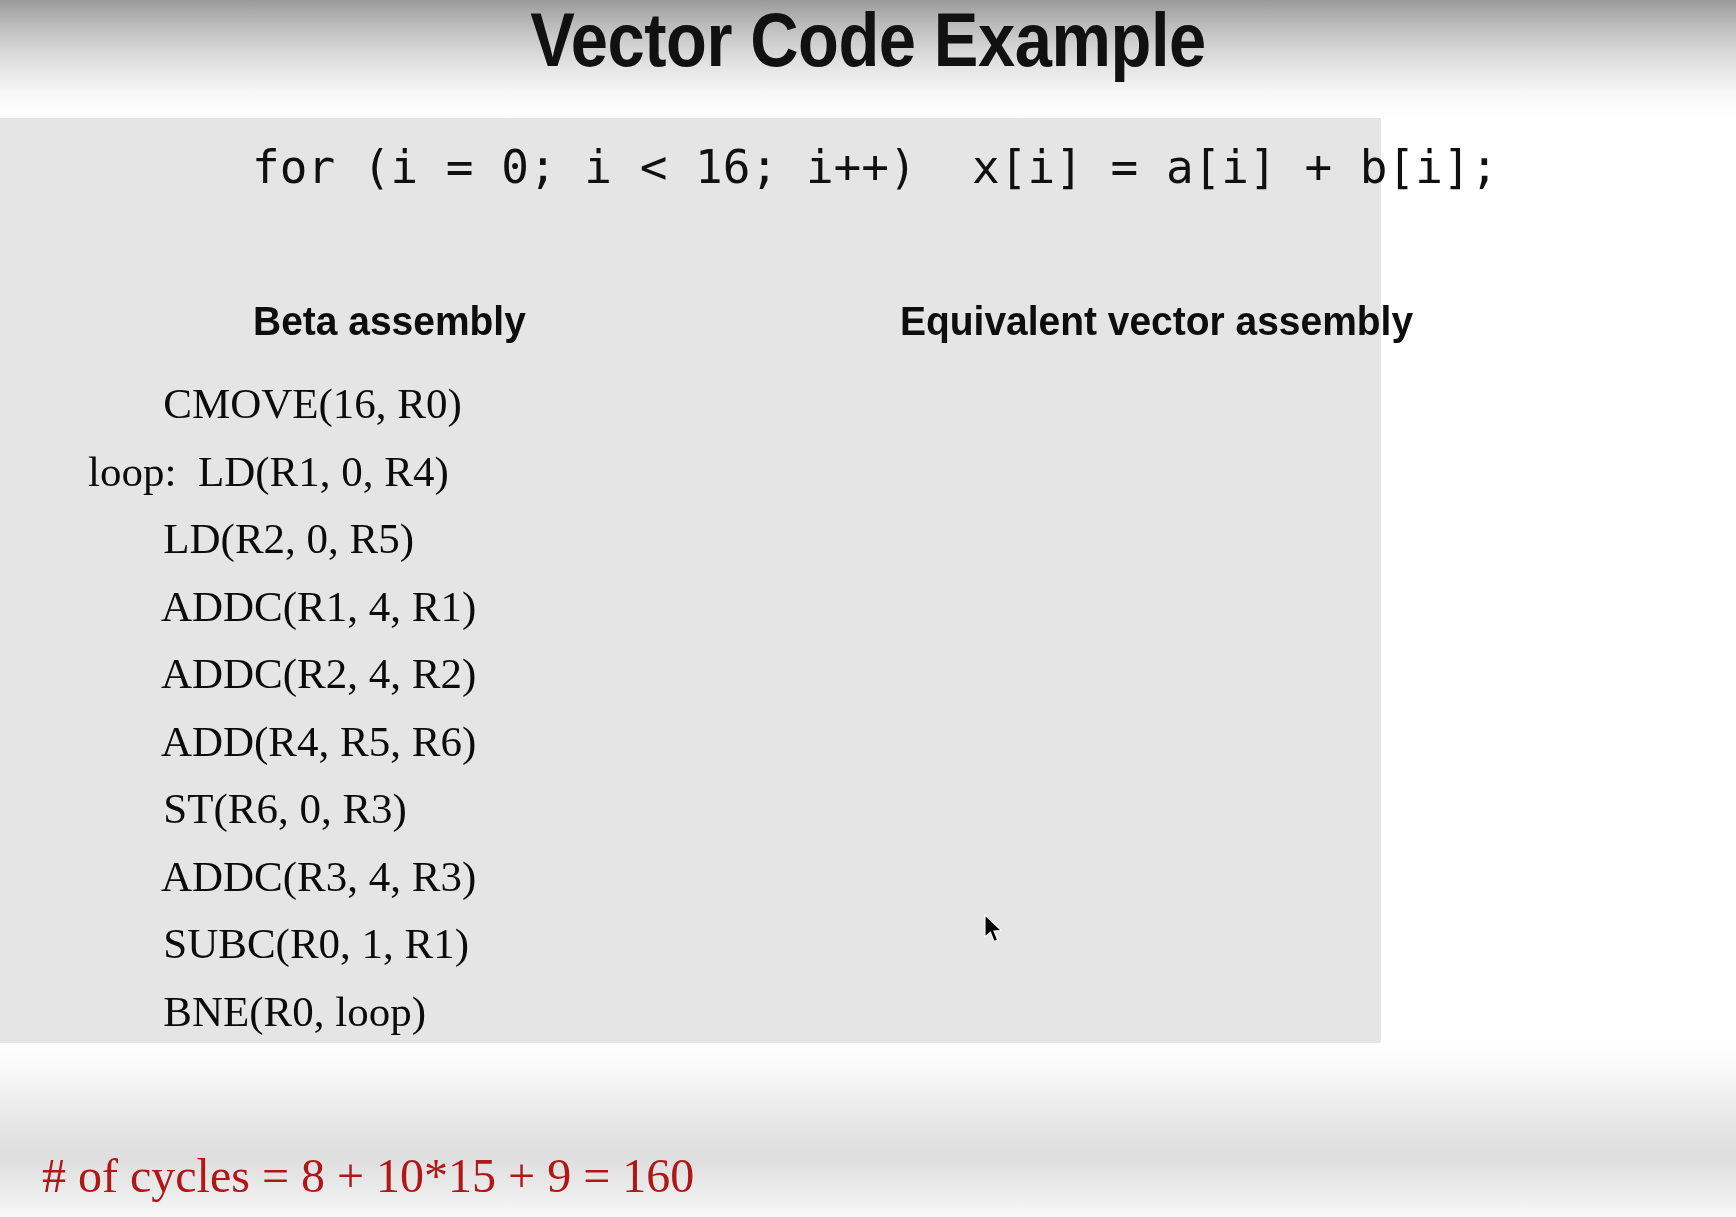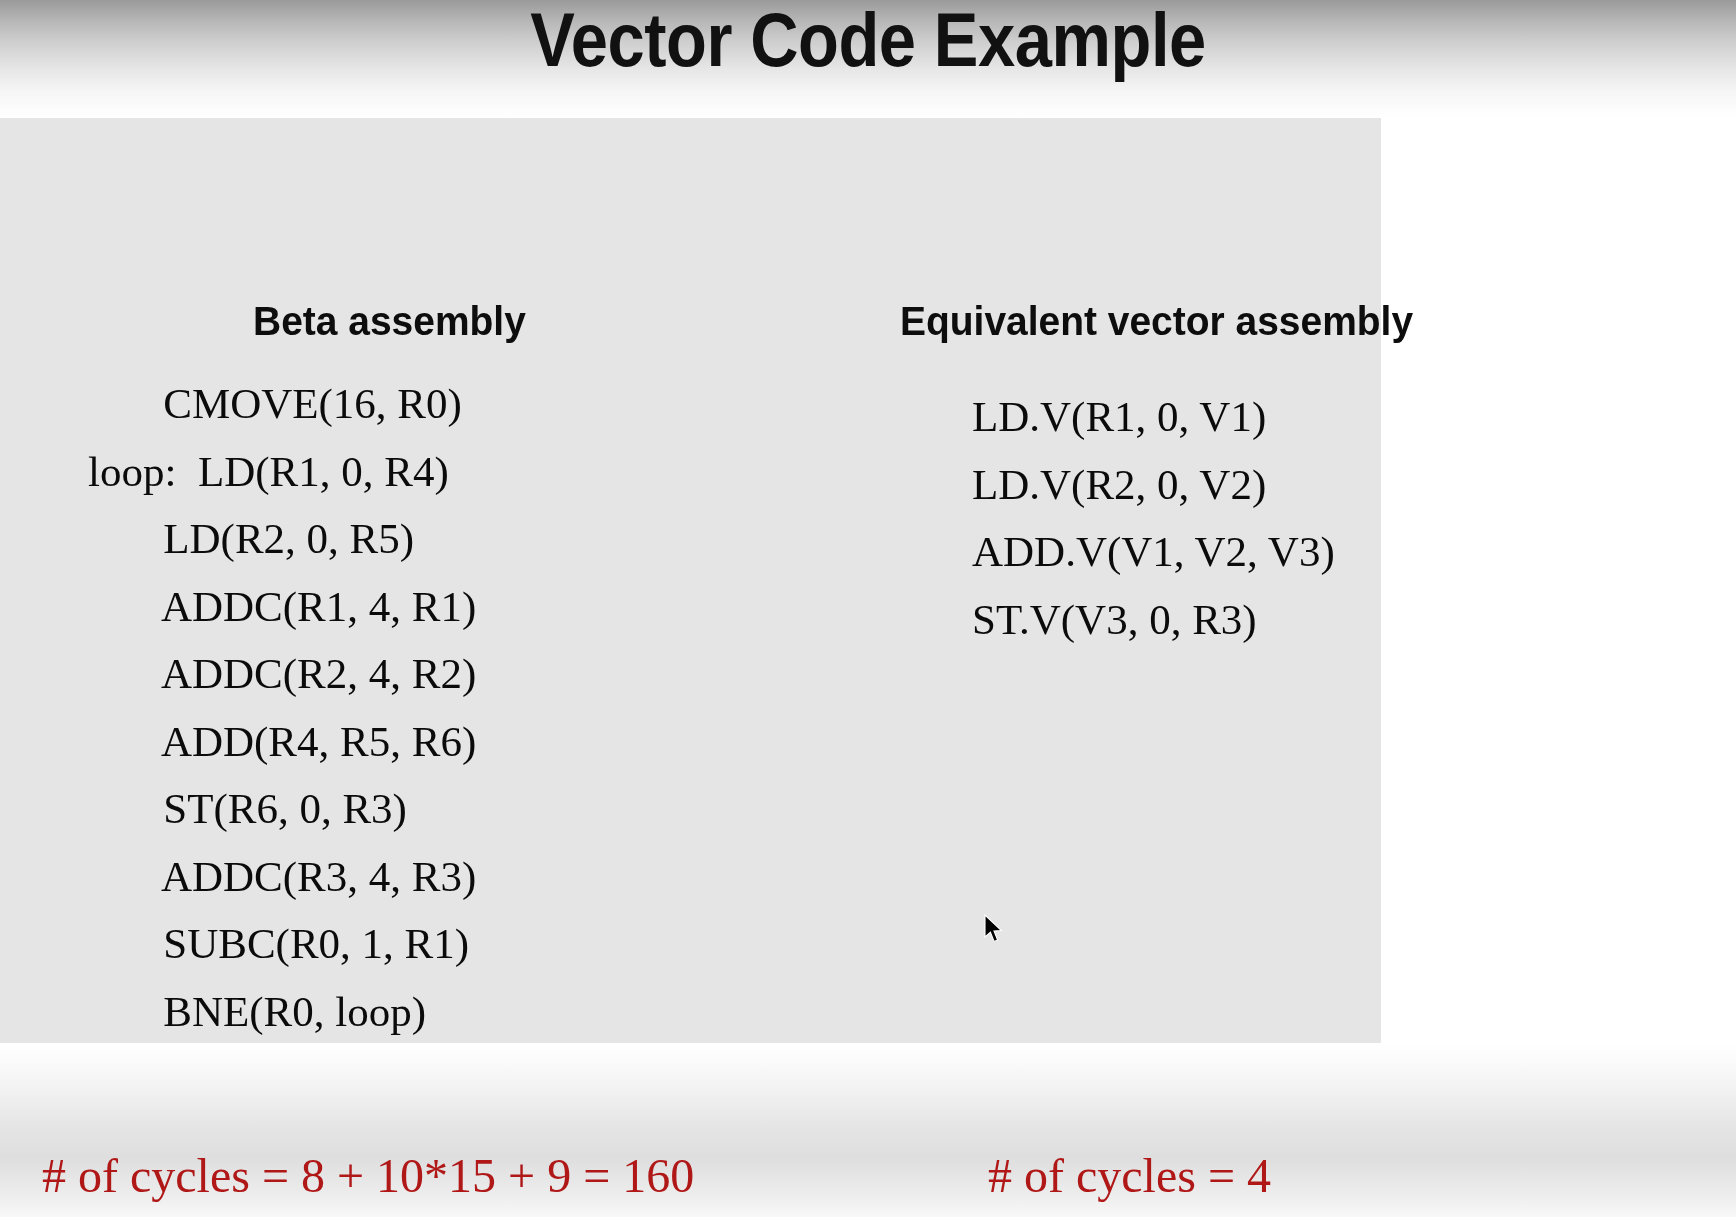--- a/index.html
+++ b/index.html
@@ -139,32 +139,31 @@
 </style>
 </head>
 <body>
 
 <div id="slide">
 
   <div class="title-band"></div>
 
   <div class="slide-title">Vector Code Example</div>
 
+  <div class="c-line">for (i = 0; i &lt; 16; i++)  x[i] = a[i] + b[i];</div>
 
   <div class="col-header" id="beta-header">Beta assembly</div>
 
   <div class="col-header" id="vector-header">Equivalent vector assembly</div>
 
   <div class="asm-block" id="beta-code"><span class="asm-line">       CMOVE(16, R0)</span><span class="asm-line">loop:  LD(R1, 0, R4)</span><span class="asm-line">       LD(R2, 0, R5)</span><span class="asm-line">       ADDC(R1, 4, R1)</span><span class="asm-line">       ADDC(R2, 4, R2)</span><span class="asm-line">       ADD(R4, R5, R6)</span><span class="asm-line">       ST(R6, 0, R3)</span><span class="asm-line">       ADDC(R3, 4, R3)</span><span class="asm-line">       SUBC(R0, 1, R1)</span><span class="asm-line">       BNE(R0, loop)</span></div>
 
-  <div class="asm-block" id="vector-code"><span class="asm-line">LD.V(R1, 0, V1)</span><span class="asm-line">LD.V(R2, 0, V2)</span><span class="asm-line">ADD.V(V1, V2, V3)</span><span class="asm-line">ST.V(V3, 0, R3)</span></div>
 
   <div class="footer-band"></div>
 
   <div class="cycles-text" id="cycles-left"># of cycles = 8 + 10*15 + 9 = 160</div>
 
-  <div class="cycles-text" id="cycles-right"># of cycles = 4</div>
 
   <svg class="cursor" viewBox="0 0 22 32" xmlns="http://www.w3.org/2000/svg" style="left: 984px; top: 914px;">
     <path d="M1,1 L1,23 L6.4,18.2 L10.1,27.4 L13.6,26 L10.0,17.0 L17.4,16.6 Z" fill="#000000" stroke="#ffffff" stroke-width="1.1"></path>
   </svg>
 
 </div>
 
 </body></html>

